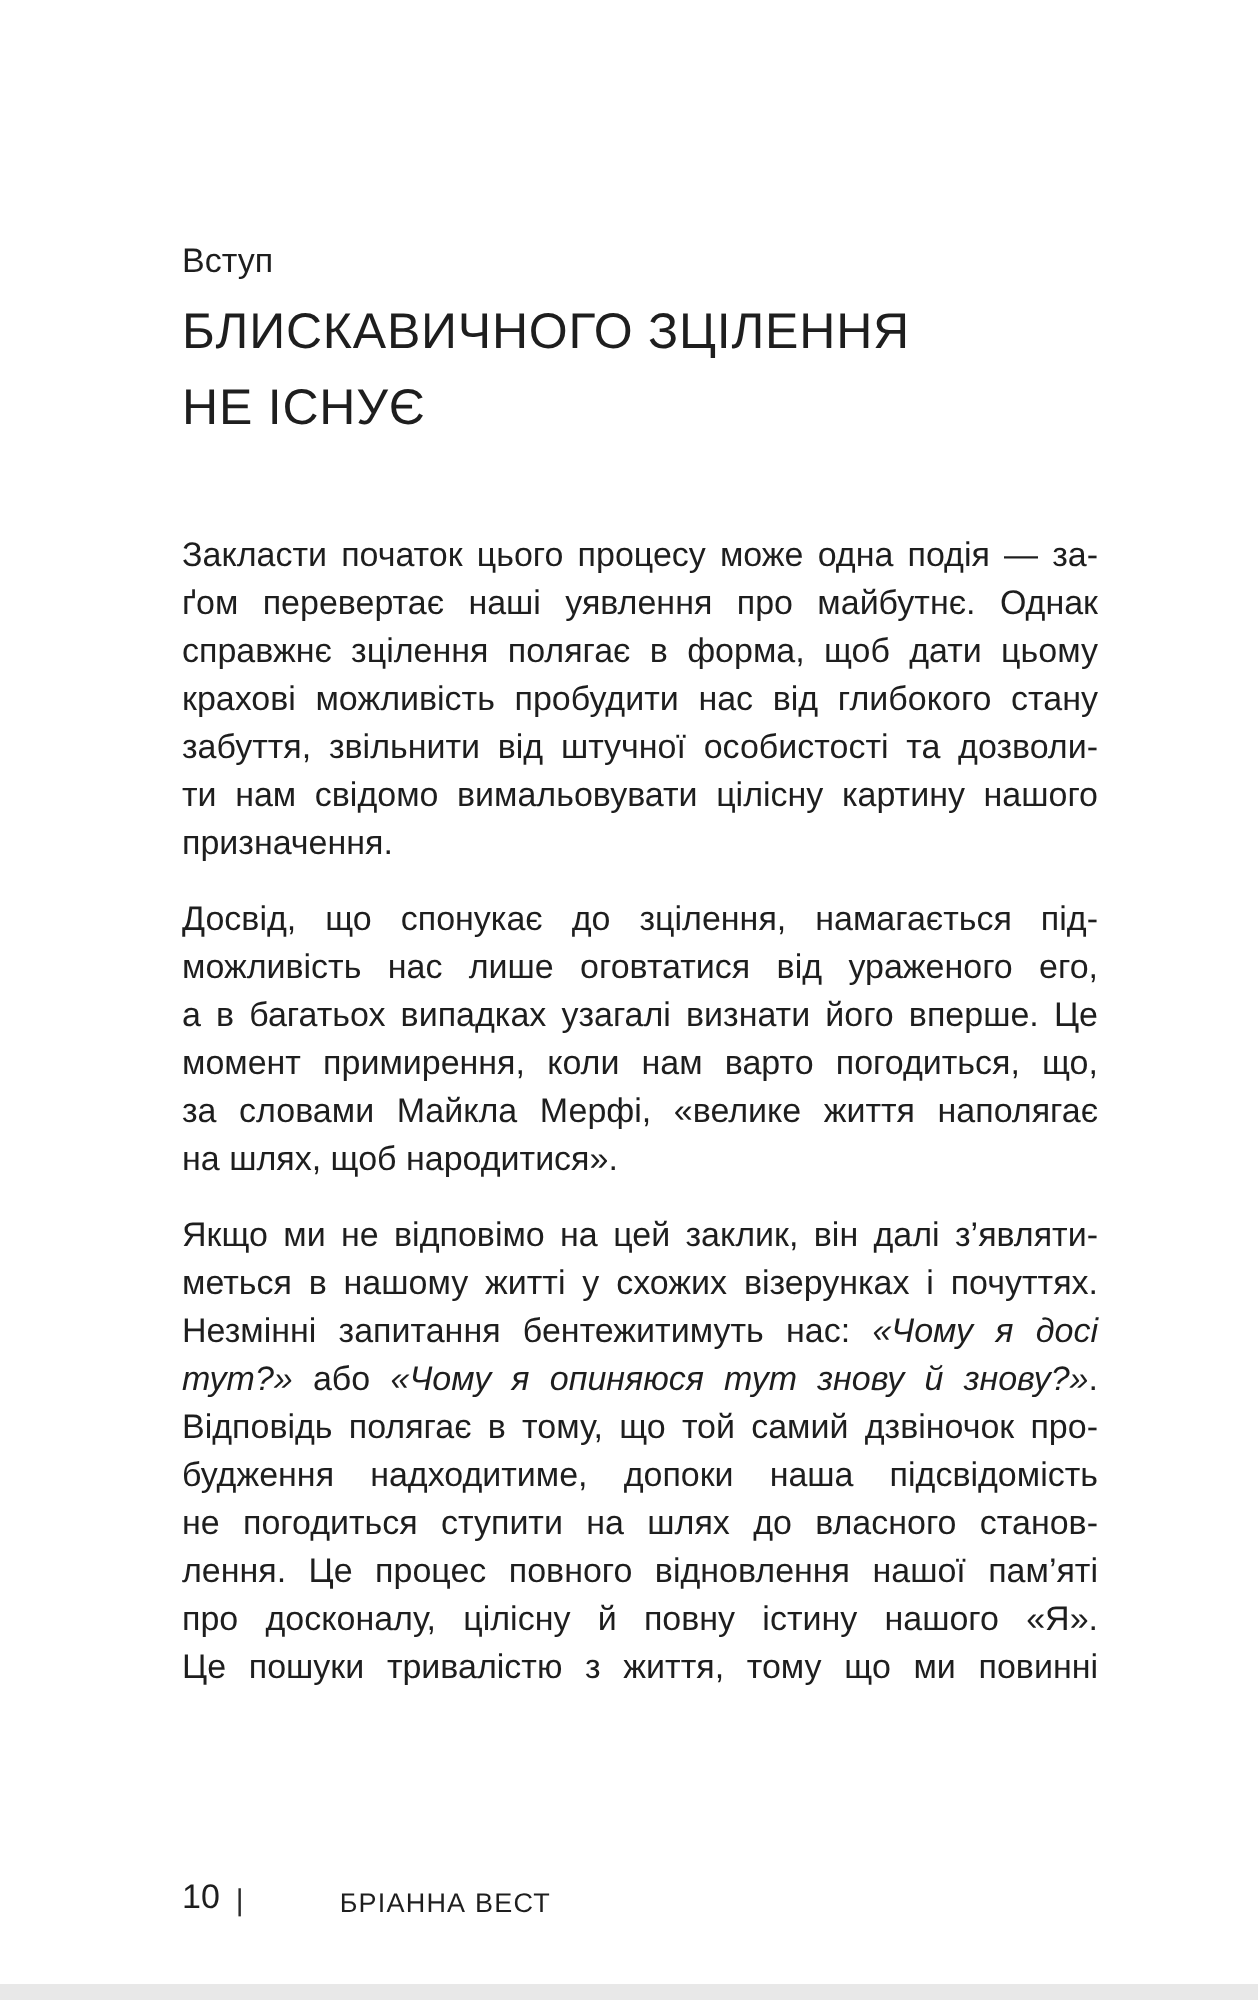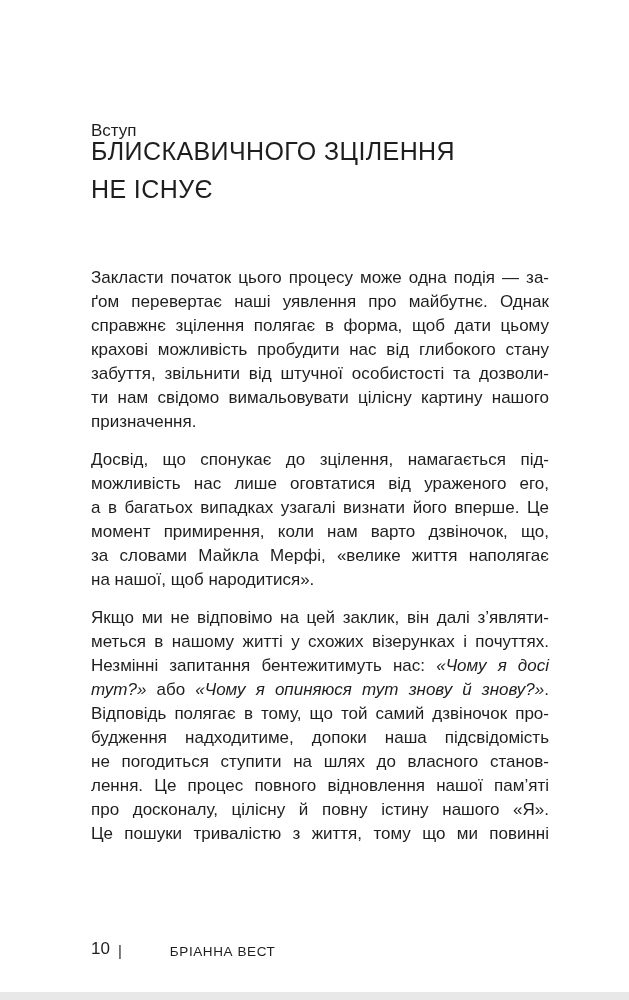--- a/index.html
+++ b/index.html
@@ -19,21 +19,21 @@
   }
   .kicker {
     position: absolute;
     top: 120px;
     left: 91px;
     font-size: 17px;
     line-height: 22px;
   }
   .chapter-title {
     position: absolute;
-    top: 132px;
+    top: 147px;
     left: 91px;
     width: 470px;
     font-size: 25px;
     line-height: 38px;
     font-weight: 400;
     letter-spacing: 0.4px;
   }
   .body-text {
     position: absolute;
     top: 266px;
@@ -100,23 +100,23 @@
       <div class="line">крахові можливість пробудити нас від глибокого стану</div>
       <div class="line">забуття, звільнити від штучної особистості та дозволи-</div>
       <div class="line">ти нам свідомо вимальовувати цілісну картину нашого</div>
       <div class="line left">призначення.</div>
     </div>
 
     <div class="para">
       <div class="line">Досвід, що спонукає до зцілення, намагається під-</div>
       <div class="line">можливість нас лише оговтатися від ураженого его,</div>
       <div class="line">а в багатьох випадках узагалі визнати його вперше. Це</div>
-      <div class="line">момент примирення, коли нам варто дзвіночок, що,</div>
+      <div class="line">момент примирення, коли нам варто погодиться, що,</div>
       <div class="line">за словами Майкла Мерфі, «велике життя наполягає</div>
-      <div class="line left">на нашої, щоб народитися».</div>
+      <div class="line left">на шлях, щоб народитися».</div>
     </div>
 
     <div class="para">
       <div class="line">Якщо ми не відповімо на цей заклик, він далі з’являти-</div>
       <div class="line">меться в нашому житті у схожих візерунках і почуттях.</div>
       <div class="line"><span>Незмінні запитання бентежитимуть нас: </span><span class="em">«Чому я досі</span></div>
       <div class="line"><span class="em">тут?»</span><span> або </span><span class="em">«Чому я опиняюся тут знову й знову?»</span><span>.</span></div>
       <div class="line">Відповідь полягає в тому, що той самий дзвіночок про-</div>
       <div class="line">будження надходитиме, допоки наша підсвідомість</div>
       <div class="line">не погодиться ступити на шлях до власного станов-</div>

